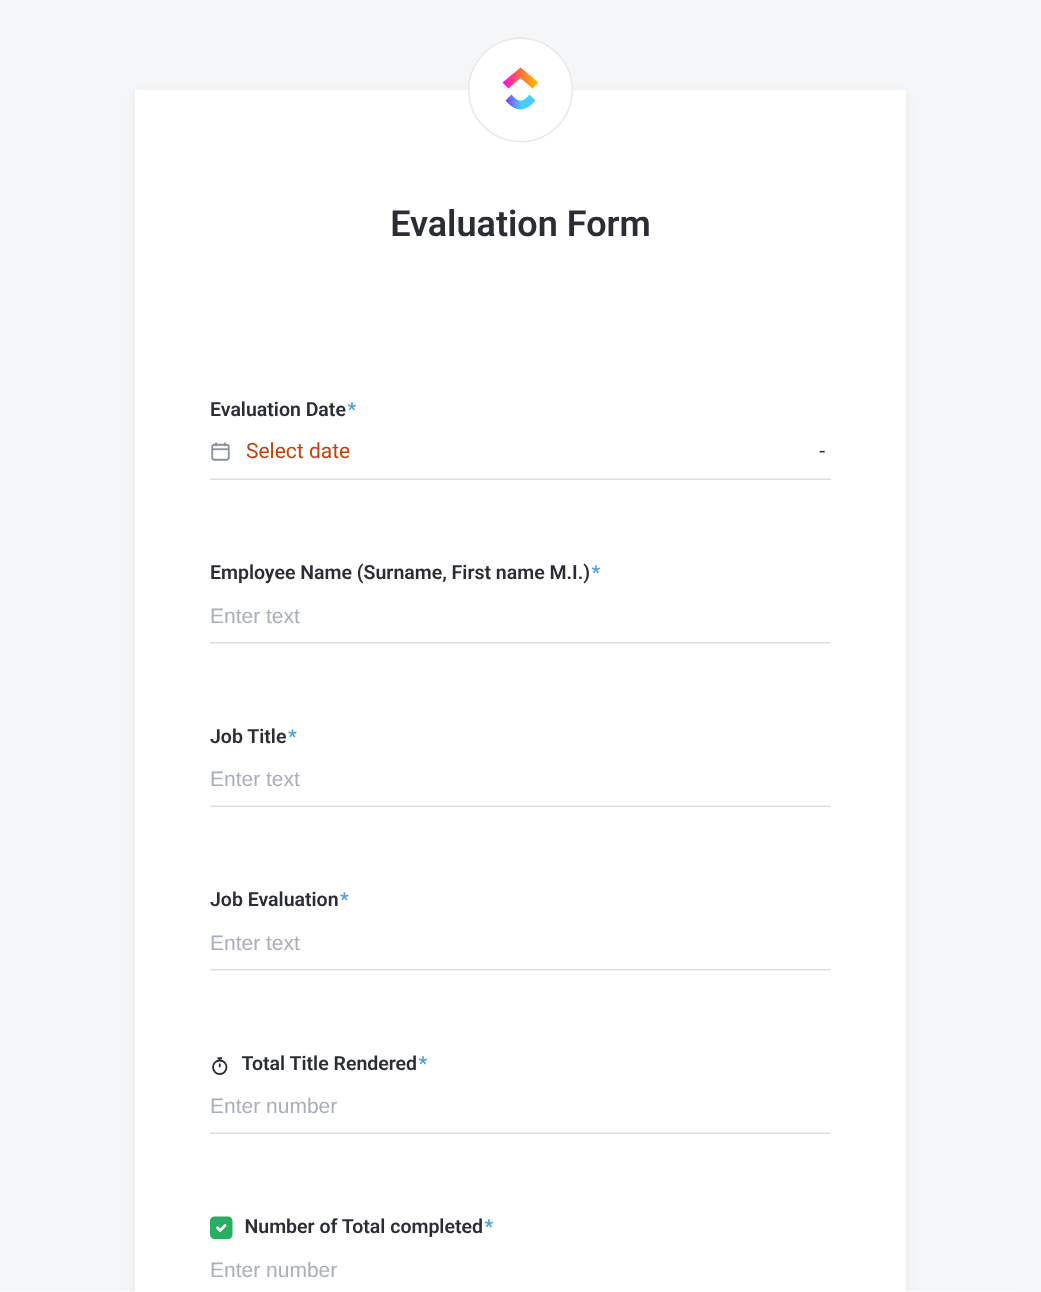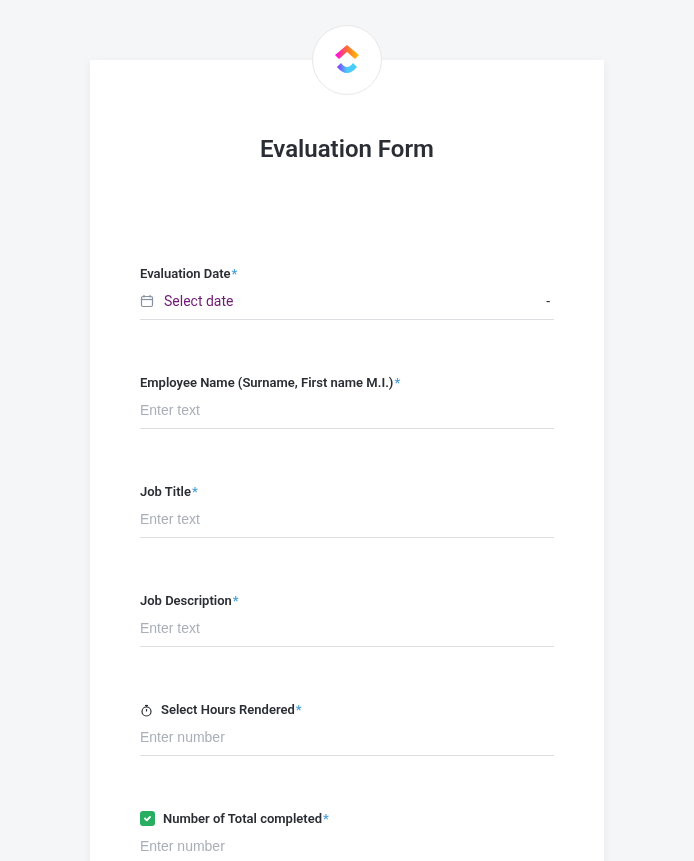--- a/index.html
+++ b/index.html
@@ -95,21 +95,21 @@
       flex: 1;
       background: transparent;
     }
     
     .field-input::placeholder {
       color: #a9afb8;
     }
     
     .date-placeholder {
       font-size: 14px;
-      color: #701a75;
+      color: #c2410c;
       flex: 1;
     }
     
     .date-dash {
       color: #2a2e34;
       font-size: 14px;
       padding-right: 4px;
     }
     
     .checkbox-icon {
@@ -183,39 +183,39 @@
       <span>Job Title</span>
         <span class="asterisk">*</span>
     </div>
     <div class="input-row">
       <input type="text" class="field-input" placeholder="Enter text" style="">
     </div>
   </div>
 
   <div class="form-field">
     <div class="field-label">
-      <span>Job Description</span>
+      <span>Job Evaluation</span>
         <span class="asterisk">*</span>
     </div>
     <div class="input-row">
       <input type="text" class="field-input" placeholder="Enter text" style="">
     </div>
   </div>
 
   <div class="form-field">
     <div class="field-label">
       <span class="label-icon">
         <svg width="13" height="13" viewBox="0 0 13 13" fill="none" stroke="#2a2e34" stroke-width="1.2">
           <circle cx="6.5" cy="7.5" r="4.5"></circle>
           <line x1="6.5" y1="5" x2="6.5" y2="7.5"></line>
           <line x1="5" y1="1.5" x2="8" y2="1.5"></line>
           <line x1="6.5" y1="1.5" x2="6.5" y2="3"></line>
         </svg>
       </span>
-      <span>Select Hours Rendered</span>
+      <span>Total Title Rendered</span>
         <span class="asterisk">*</span>
     </div>
     <div class="input-row">
       <input type="text" class="field-input" placeholder="Enter number" style="">
     </div>
   </div>
 
   <div class="form-field">
     <div class="field-label">
       <span class="checkbox-icon">

